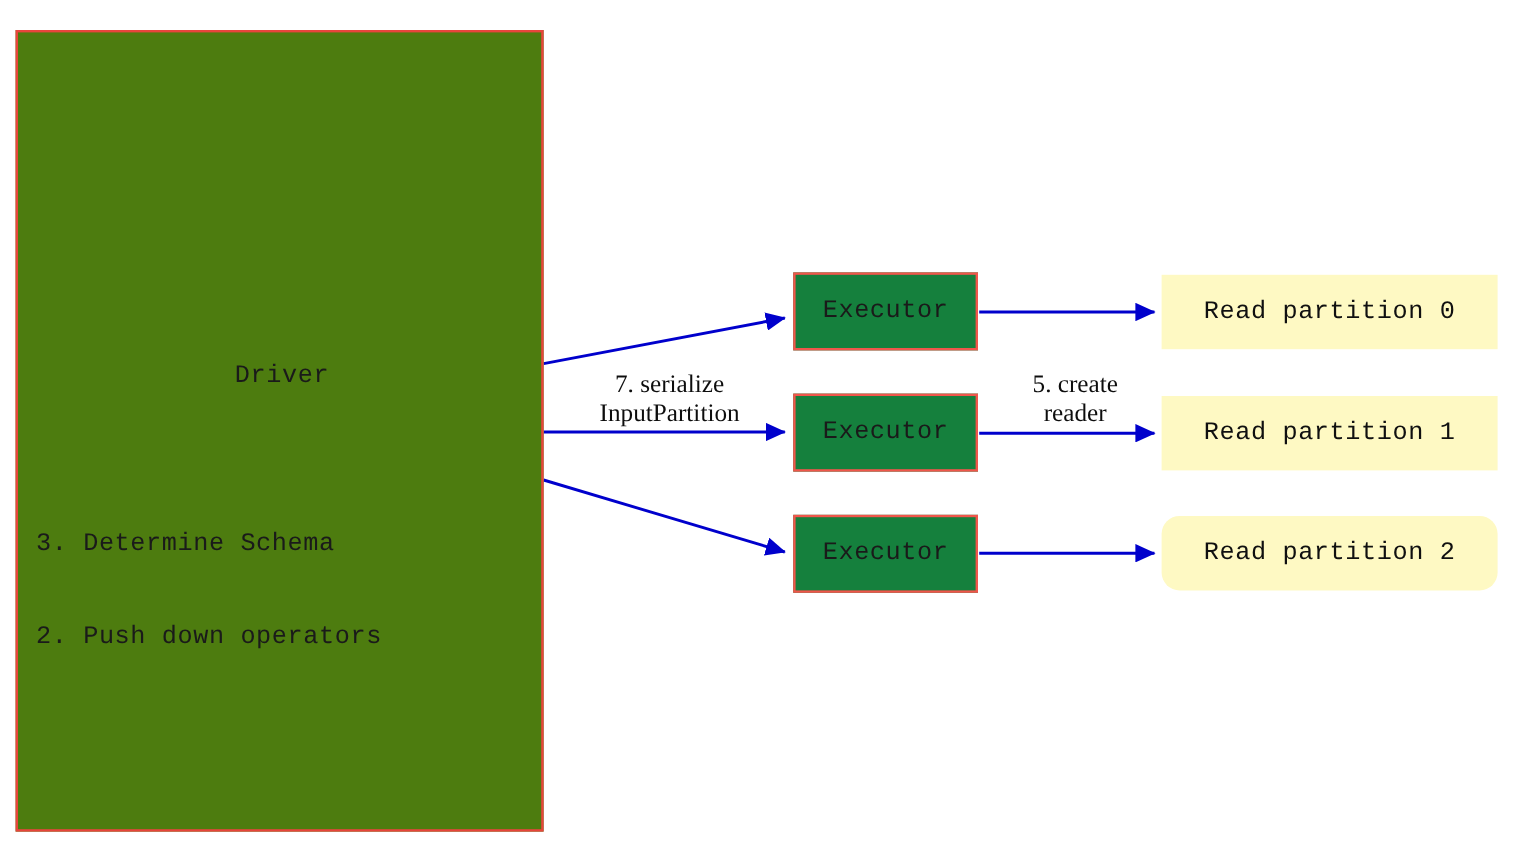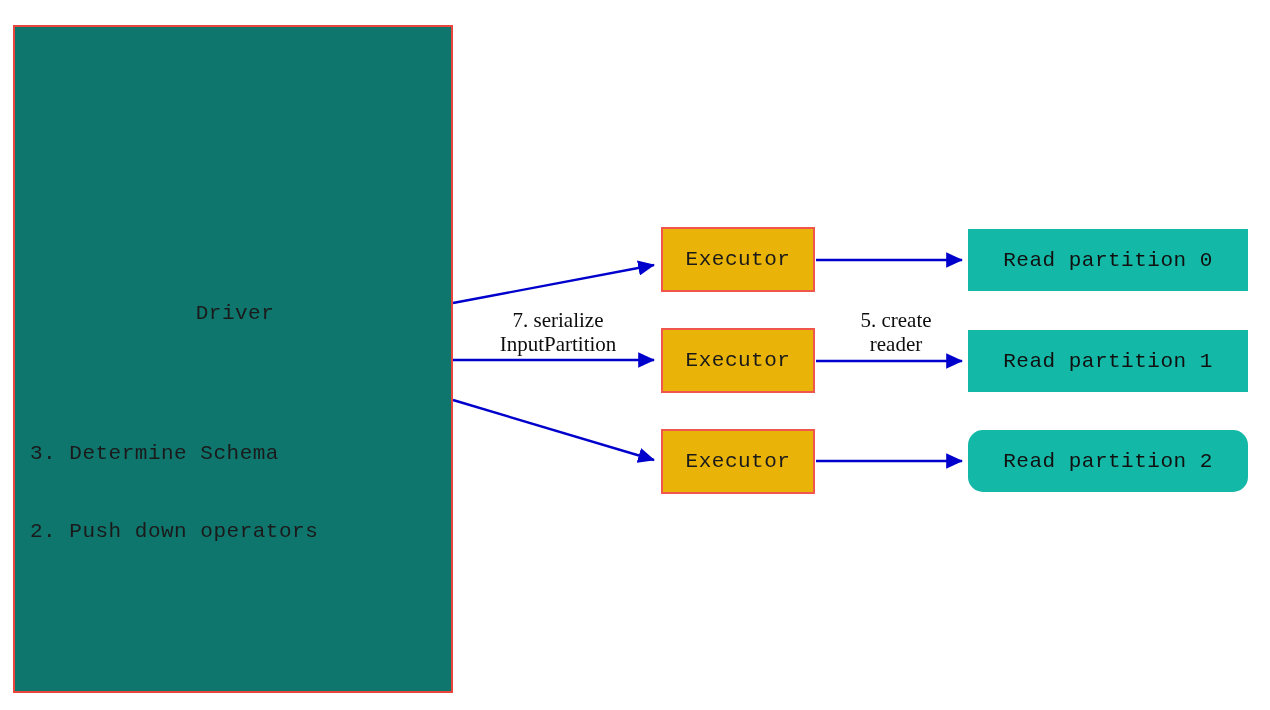--- a/index.html
+++ b/index.html
@@ -26,21 +26,21 @@
   }
 
   
   .driver-box {
     position: absolute;
     left: 13px;
     top: 25px;
     width: 440px;
     height: 668px;
     border: 2px solid #e8453c;
-    background: #0f766e;
+    background: #4d7c0f;
     box-sizing: border-box;
   }
   .driver-title {
     position: absolute;
     left: 0;
     top: 275px;
     width: 440px;
     text-align: center;
     font-family: "Liberation Mono", "DejaVu Sans Mono", monospace;
     font-size: 21px;
@@ -60,21 +60,21 @@
     white-space: pre;
   }
   .driver-steps div { white-space: pre; }
 
   
   .executor-box {
     position: absolute;
     width: 154px;
     height: 65px;
     border: 2px solid #f0564b;
-    background: #eab308;
+    background: #15803d;
     box-sizing: border-box;
     display: flex;
     align-items: center;
     justify-content: center;
   }
   .executor-label {
     font-family: "Liberation Mono", "DejaVu Sans Mono", monospace;
     font-size: 21px;
     color: #1a1a1a;
     letter-spacing: 0.5px;
@@ -83,21 +83,21 @@
   #executor-0 { left: 661px; top: 227px; }
   #executor-1 { left: 661px; top: 328px; }
   #executor-2 { left: 661px; top: 429px; }
 
   
   .partition-box {
     position: absolute;
     left: 968px;
     width: 280px;
     height: 62px;
-    background: #14b8a6;
+    background: #fef9c3;
     box-sizing: border-box;
     display: flex;
     align-items: center;
     justify-content: center;
   }
   .partition-label {
     font-family: "Liberation Mono", "DejaVu Sans Mono", monospace;
     font-size: 21px;
     color: #101010;
     letter-spacing: 0.5px;

